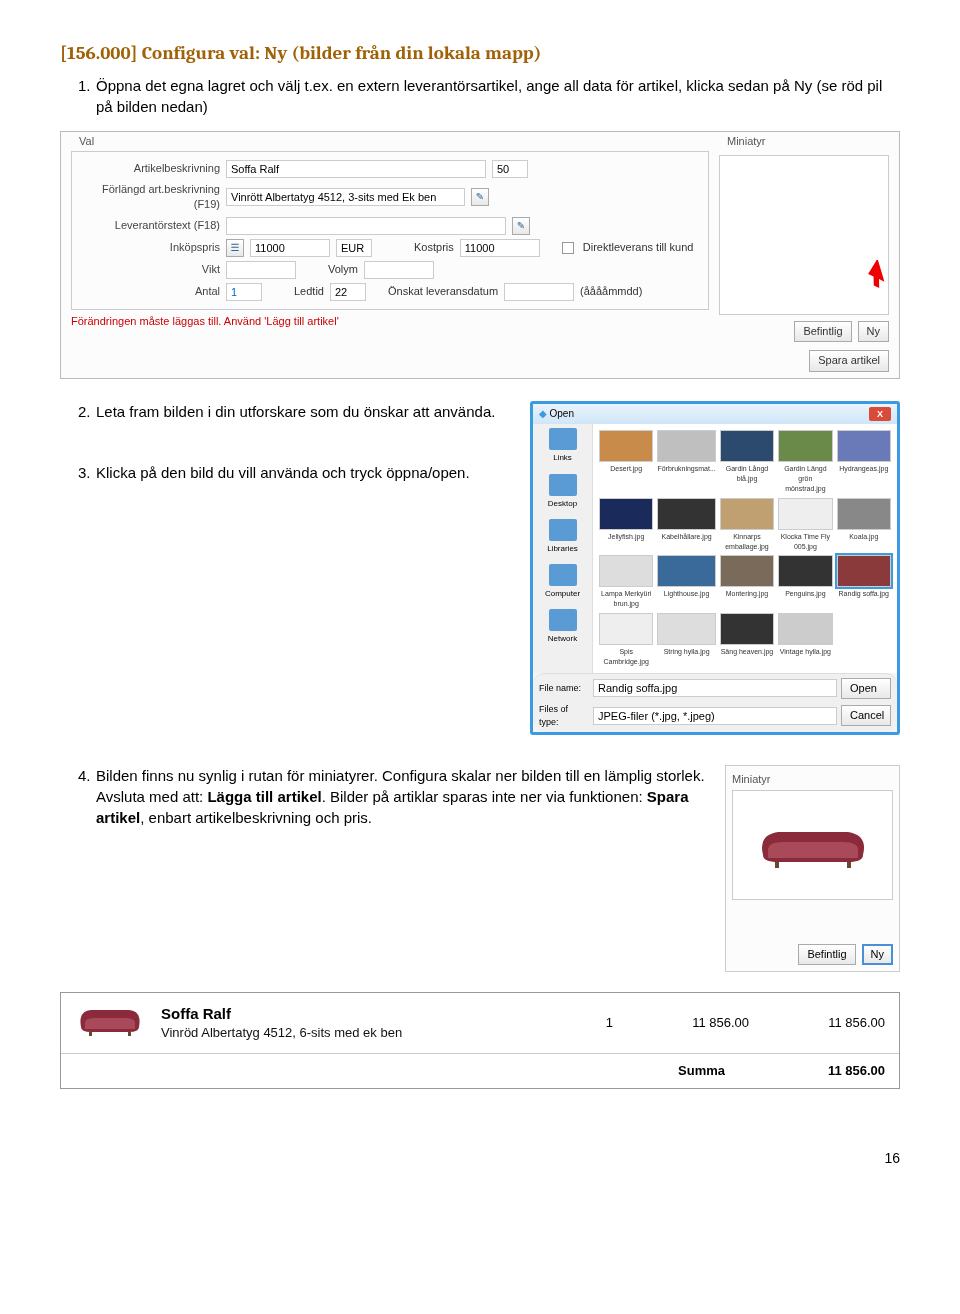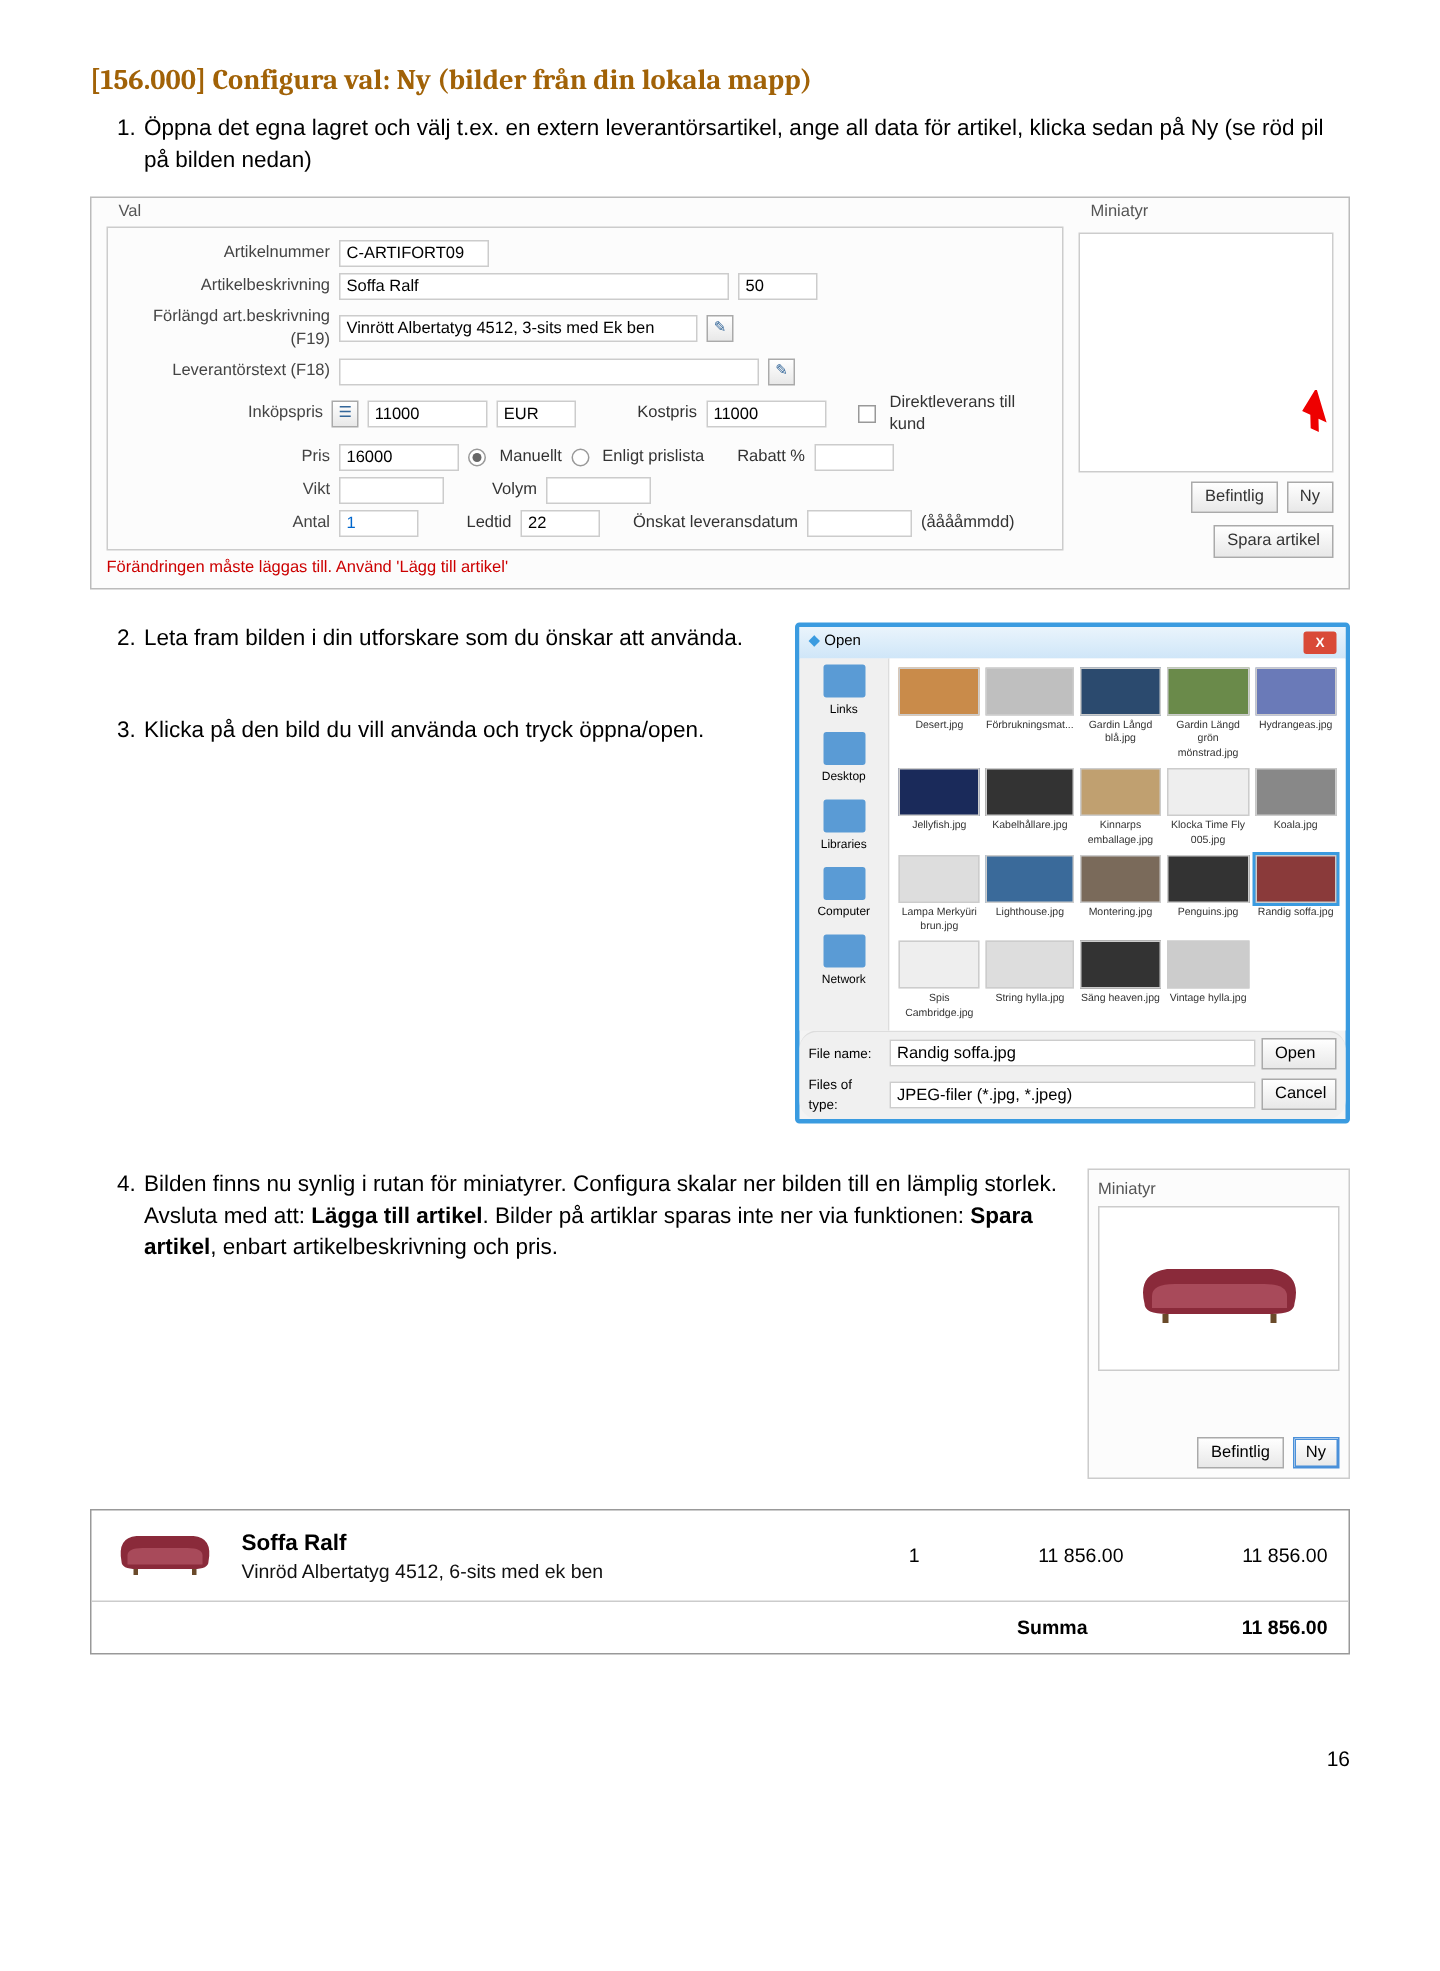--- a/index.html
+++ b/index.html
@@ -31,21 +31,21 @@
     font-family: 'Segoe UI', Tahoma, sans-serif; font-size:11px; color:#333;
     display:flex; gap:10px;
   }
   .val-left { flex:1; }
   .val-right { width:170px; }
   .fieldset-label { background:#fcfcfc; padding:0 4px; position:relative; top:-6px; left:4px; color:#555; }
   .fset { border:1px solid #ccc; padding:8px 8px 4px 8px; margin-top:-4px; }
   .frow { display:flex; align-items:center; margin-bottom:4px; gap:6px; }
   .flabel { width:140px; text-align:right; color:#444; }
   .ftext { background:#fff; border:1px solid #ccc; padding:1px 4px; height:18px; font-size:11px; }
-  .w1{width:100px}.w2{width:260px}.w3{width:80px}.w4{width:53px}.w5{width:70px}
+  .w1{width:100px}.w2{width:260px}.w3{width:80px}.w4{width:36px}.w5{width:70px}
   .sqbtn{width:18px;height:18px;border:1px solid #aaa;background:linear-gradient(#fff,#e8e8e8);display:inline-flex;align-items:center;justify-content:center;font-size:10px;color:#369;}
   .radio{width:12px;height:12px;border:1px solid #999;border-radius:50%;display:inline-block;margin-right:3px;background:#fff;vertical-align:middle;}
   .radio.sel::after{content:"";display:block;width:6px;height:6px;background:#666;border-radius:50%;margin:2px;}
   .chk{width:12px;height:12px;border:1px solid #999;display:inline-block;margin-right:3px;background:#fff;vertical-align:middle;}
   .mini-frame{border:1px solid #ccc;height:160px;margin-bottom:6px;position:relative;background:#fff;}
   .btn{border:1px solid #aaa;background:linear-gradient(#fff,#e8e8e8);padding:2px 8px;font-size:11px;display:inline-block;}
   .btn.sel{border:1px solid #4a90d9;box-shadow:0 0 0 1px #4a90d9 inset;}
   .red-arrow{position:absolute;right:-8px;top:120px;width:30px;height:30px;}
   .red-arrow svg{width:30px;height:30px;}
   .rednote{color:#c00;font-size:11px;margin-top:4px;}
@@ -90,24 +90,20 @@
 <p class="para">
   <span class="num">1.</span><span>Öppna det egna lagret och välj t.ex. en extern leverantörsartikel, ange all data för artikel, klicka sedan på Ny (se röd pil på bilden nedan)</span>
 </p>
 
 <div class="figure">
   <div class="valbox">
     <div class="val-left">
       <span class="fieldset-label">Val</span>
       <div class="fset">
         <div class="frow">
-          <span class="flabel">Artikelnummer</span>
-          <input class="ftext w1" value="C-ARTIFORT09" style="">
-        </div>
-        <div class="frow">
           <span class="flabel">Artikelbeskrivning</span>
           <input class="ftext w2" value="Soffa Ralf" style="">
           <input class="ftext w4" value="50" style="">
         </div>
         <div class="frow">
           <span class="flabel">Förlängd art.beskrivning (F19)</span>
           <input class="ftext" style="width: 239px;" value="Vinrött Albertatyg 4512, 3-sits med Ek ben">
           <span class="sqbtn">✎</span>
         </div>
         <div class="frow">
@@ -119,31 +115,20 @@
           <span class="flabel">Inköpspris</span>
           <span class="sqbtn">☰</span>
           <input class="ftext w3" value="11000" style="">
           <input class="ftext w4" value="EUR" style="">
           <span style="width:30px"></span>
           <span>Kostpris</span>
           <input class="ftext w3" value="11000" style="">
           <span style="width:10px"></span>
           <span class="chk"></span>
           <span>Direktleverans till kund</span>
-        </div>
-        <div class="frow">
-          <span class="flabel">Pris</span>
-          <input class="ftext w3" value="16000" style="">
-          <span class="radio sel"></span>
-            <span>Manuellt</span>
-          <span class="radio"></span>
-            <span>Enligt prislista</span>
-          <span style="width:10px"></span>
-          <span>Rabatt %</span>
-          <input class="ftext w4" style="">
         </div>
         <div class="frow">
           <span class="flabel">Vikt</span>
           <input class="ftext w5" style="">
           <span style="width:20px"></span>
           <span>Volym</span>
           <input class="ftext w5" style="">
         </div>
         <div class="frow">
           <span class="flabel">Antal</span>

